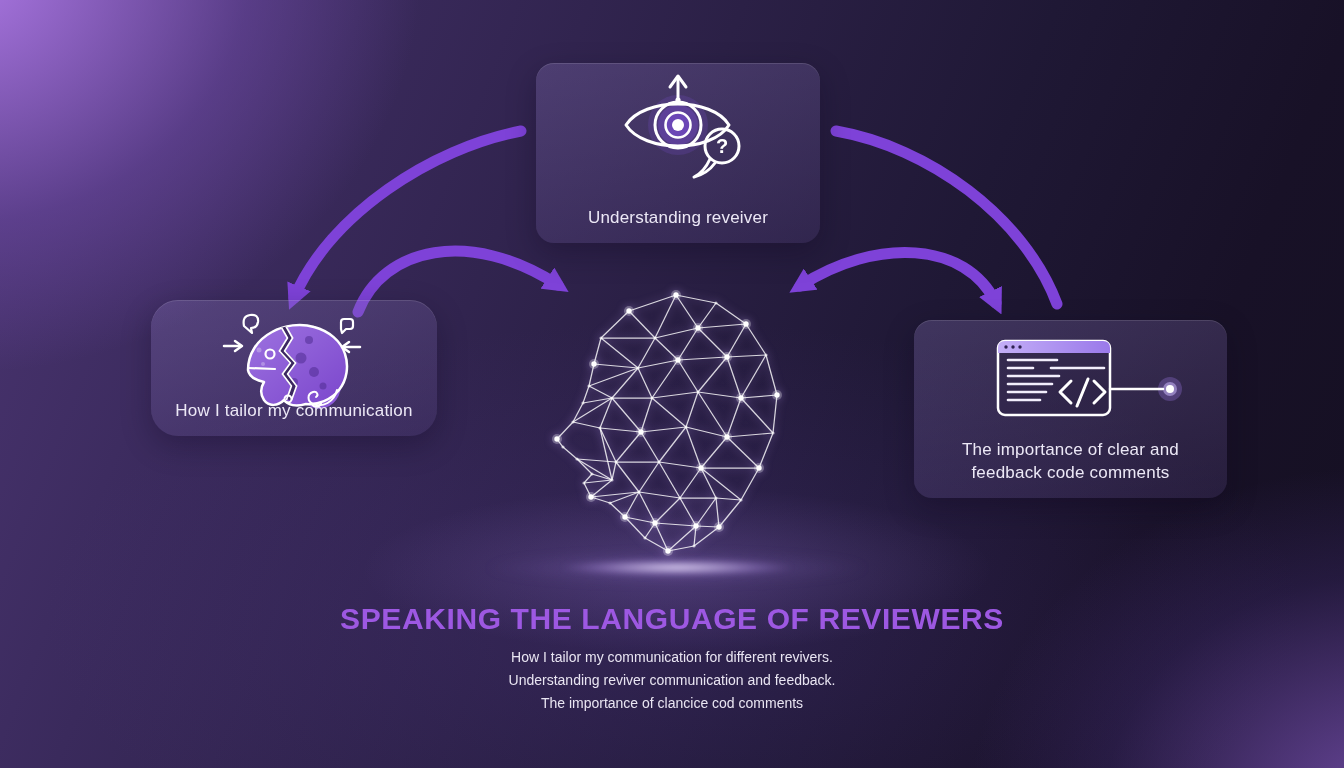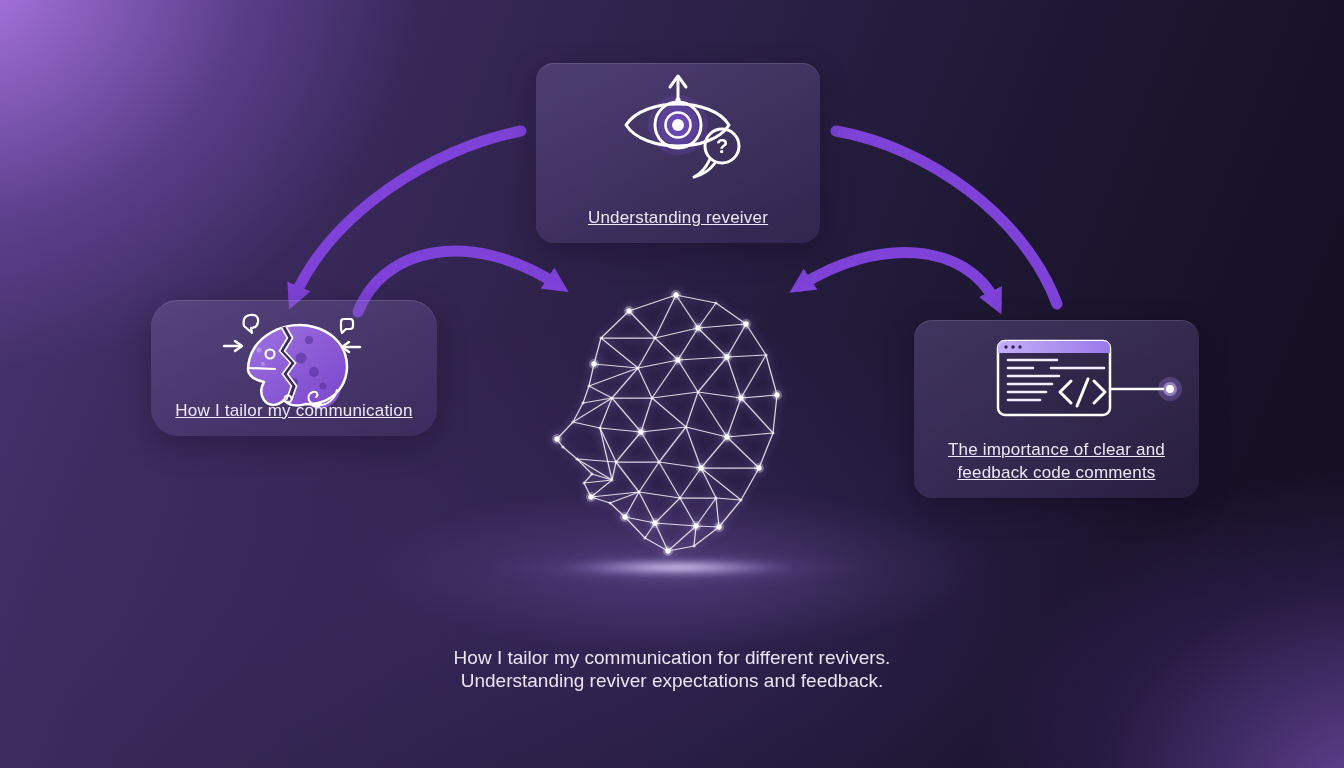--- a/index.html
+++ b/index.html
@@ -21,36 +21,36 @@
     background:radial-gradient(closest-side,rgba(150,120,210,.30),rgba(150,120,210,0) 78%);filter:blur(6px);}
   .floor{position:absolute;left:527px;top:557px;width:300px;height:21px;border-radius:50%;
     background:radial-gradient(closest-side,rgba(238,228,255,.92),rgba(175,145,225,.35) 55%,rgba(120,90,180,0) 78%);filter:blur(3px);}
   .card{
     position:absolute;border-radius:18px;
     background:linear-gradient(165deg,rgba(140,120,190,.30),rgba(84,66,126,.26));
     box-shadow:0 10px 30px rgba(10,5,25,.28), inset 0 1px 0 rgba(255,255,255,.12);
   }
   .card-top{left:536px;top:63px;width:284px;height:180px;}
   .card-left{left:151px;top:300px;width:286px;height:136px;border-radius:27px;}
-  .card-right{left:914px;top:320px;width:285px;height:178px;}
+  .card-right{left:914px;top:320px;width:313px;height:178px;}
   .card .icon{position:absolute;left:0;top:8px;}
   .card-left .icon,.card-right .icon{top:10px;}
   .card-label{
     position:absolute;left:0;right:0;bottom:14px;text-align:center;
     font-size:17px;line-height:22.5px;font-weight:500;letter-spacing:.2px;
     color:var(--cardtext,#ece8f6);
   }
-  .card-label span{display:block;text-decoration:underline;}
+  .card-label span{display:block;}
   .footer-title{
     position:absolute;left:0;top:602px;width:100%;text-align:center;
     font-size:30px;font-weight:700;letter-spacing:.6px;color:var(--title,#9d58e2);
   }
   .footer-lines{
     position:absolute;left:0;top:646px;width:100%;text-align:center;
-    font-size:19px;line-height:23px;color:#e9e5f2;
+    font-size:14px;line-height:23px;color:#e9e5f2;
   }
 </style>
 </head>
 <body>
 
 <div class="stage">
 
   <svg class="arrows" width="1344" height="768" viewBox="0 0 1344 768">
     <defs>
       <marker id="ah" viewBox="0 0 10 10" refX="5" refY="5" markerWidth="2.3" markerHeight="2.3" orient="auto-start-reverse">
@@ -366,18 +366,20 @@
       </g>
       <line x1="196" y1="59" x2="249" y2="59" stroke="#ffffff" stroke-width="2.5" stroke-linecap="round"></line>
       <circle cx="256" cy="59" r="4" fill="#ffffff"></circle>
     </svg>
     <div class="card-label">
       <span>The importance of clear and</span>
       <span>feedback code comments</span>
     </div>
   </div>
 
+  <div class="footer-title">SPEAKING THE LANGUAGE OF REVIEWERS</div>
   <div class="footer-lines">
     <div>How I tailor my communication for different revivers.</div>
-    <div>Understanding reviver expectations and feedback.</div>
+    <div>Understanding reviver communication and feedback.</div>
+    <div>The importance of clancice cod comments</div>
   </div>
 
 </div>
 
 </body></html>

